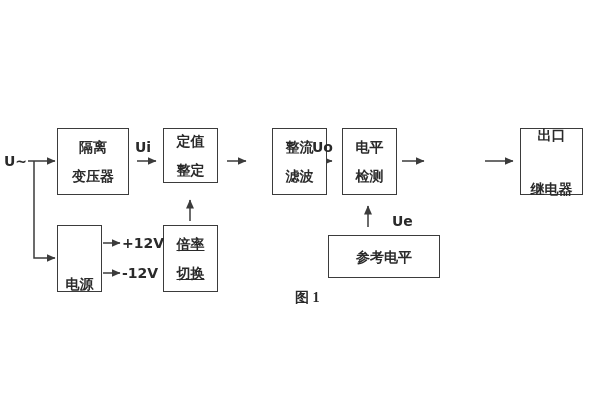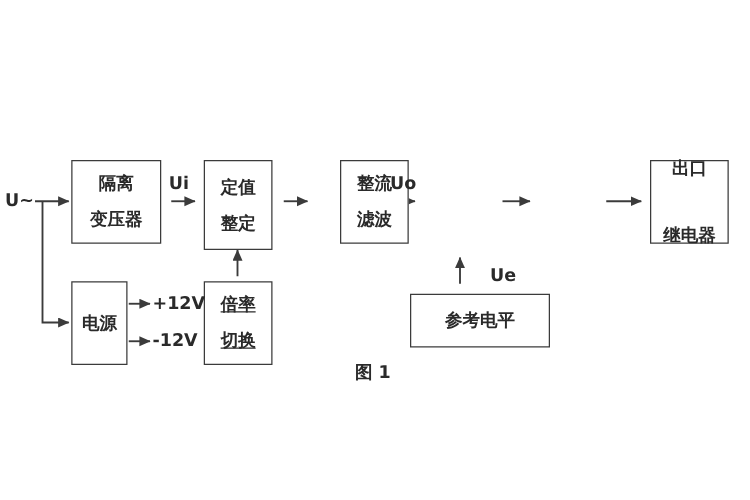--- a/index.html
+++ b/index.html
@@ -18,37 +18,37 @@
   }
   .box span{display:block;white-space:nowrap;}
   .lbl{
     position:absolute;font-size:14px;font-weight:bold;line-height:1;
     white-space:nowrap;
   }
   .caption{position:absolute;font-size:14px;font-weight:bold;line-height:1;}
 
   
   #b-isolation {left:57px; top:128px;width:72px;height:67px;}
-  #b-setting   {left:163px;top:128px;width:55px;height:72px;}
+  #b-setting   {left:163px;top:128px;width:55px;height:55px;}
   #b-rectifier {left:252px;top:128px;width:55px;height:67px;margin-left:20px;}
   #b-level     {left:342px;top:128px;width:55px;height:67px;}
   #b-driver    {left:428px;top:128px;width:57px;height:67px;}
   #b-relay     {left:520px;top:128px;width:63px;height:67px;gap:40px;}
-  #b-power     {left:57px; top:225px;width:45px;height:67px;}
+  #b-power     {left:57px; top:225px;width:45px;height:67px;justify-content:flex-end;}
   #b-ratio     {left:163px;top:225px;width:55px;height:67px;text-decoration:underline;}
   #b-reference {left:328px;top:235px;width:112px;height:43px;}
 
   
   #l-input {left:4px;  top:154px;}
   #l-ui    {left:135px;top:140px;}
   #l-uo    {left:312px;top:140px;}
   #l-ue    {left:392px;top:214px;}
   #l-pos   {left:122px;top:236px;}
   #l-neg   {left:122px;top:266px;}
-  #l-cap   {left:284px;top:291px;}
+  #l-cap   {left:295px;top:291px;font-family:Liberation Serif, serif;}
 </style>
 </head>
 <body>
 
 <div class="canvas">
 
   <svg class="wires" width="600" height="400" viewBox="0 0 600 400">
     <defs>
       <marker id="ah" markerUnits="userSpaceOnUse" markerWidth="10" markerHeight="9" refX="8.5" refY="4" orient="auto">
         <path d="M0,0 L9,4 L0,8 Z" fill="#3b3b3b"></path>
@@ -77,20 +77,24 @@
   <div class="box" id="b-setting">
     <span>定值</span>
     <span>整定</span>
   </div>
 
   <div class="box" id="b-rectifier">
     <span>整流</span>
     <span>滤波</span>
   </div>
 
+  <div class="box" id="b-level">
+    <span>电平</span>
+    <span>检测</span>
+  </div>
 
 
   <div class="box" id="b-relay">
     <span>出口</span>
     <span>继电器</span>
   </div>
 
   <div class="box" id="b-power">
     <span>电源</span>
   </div>

